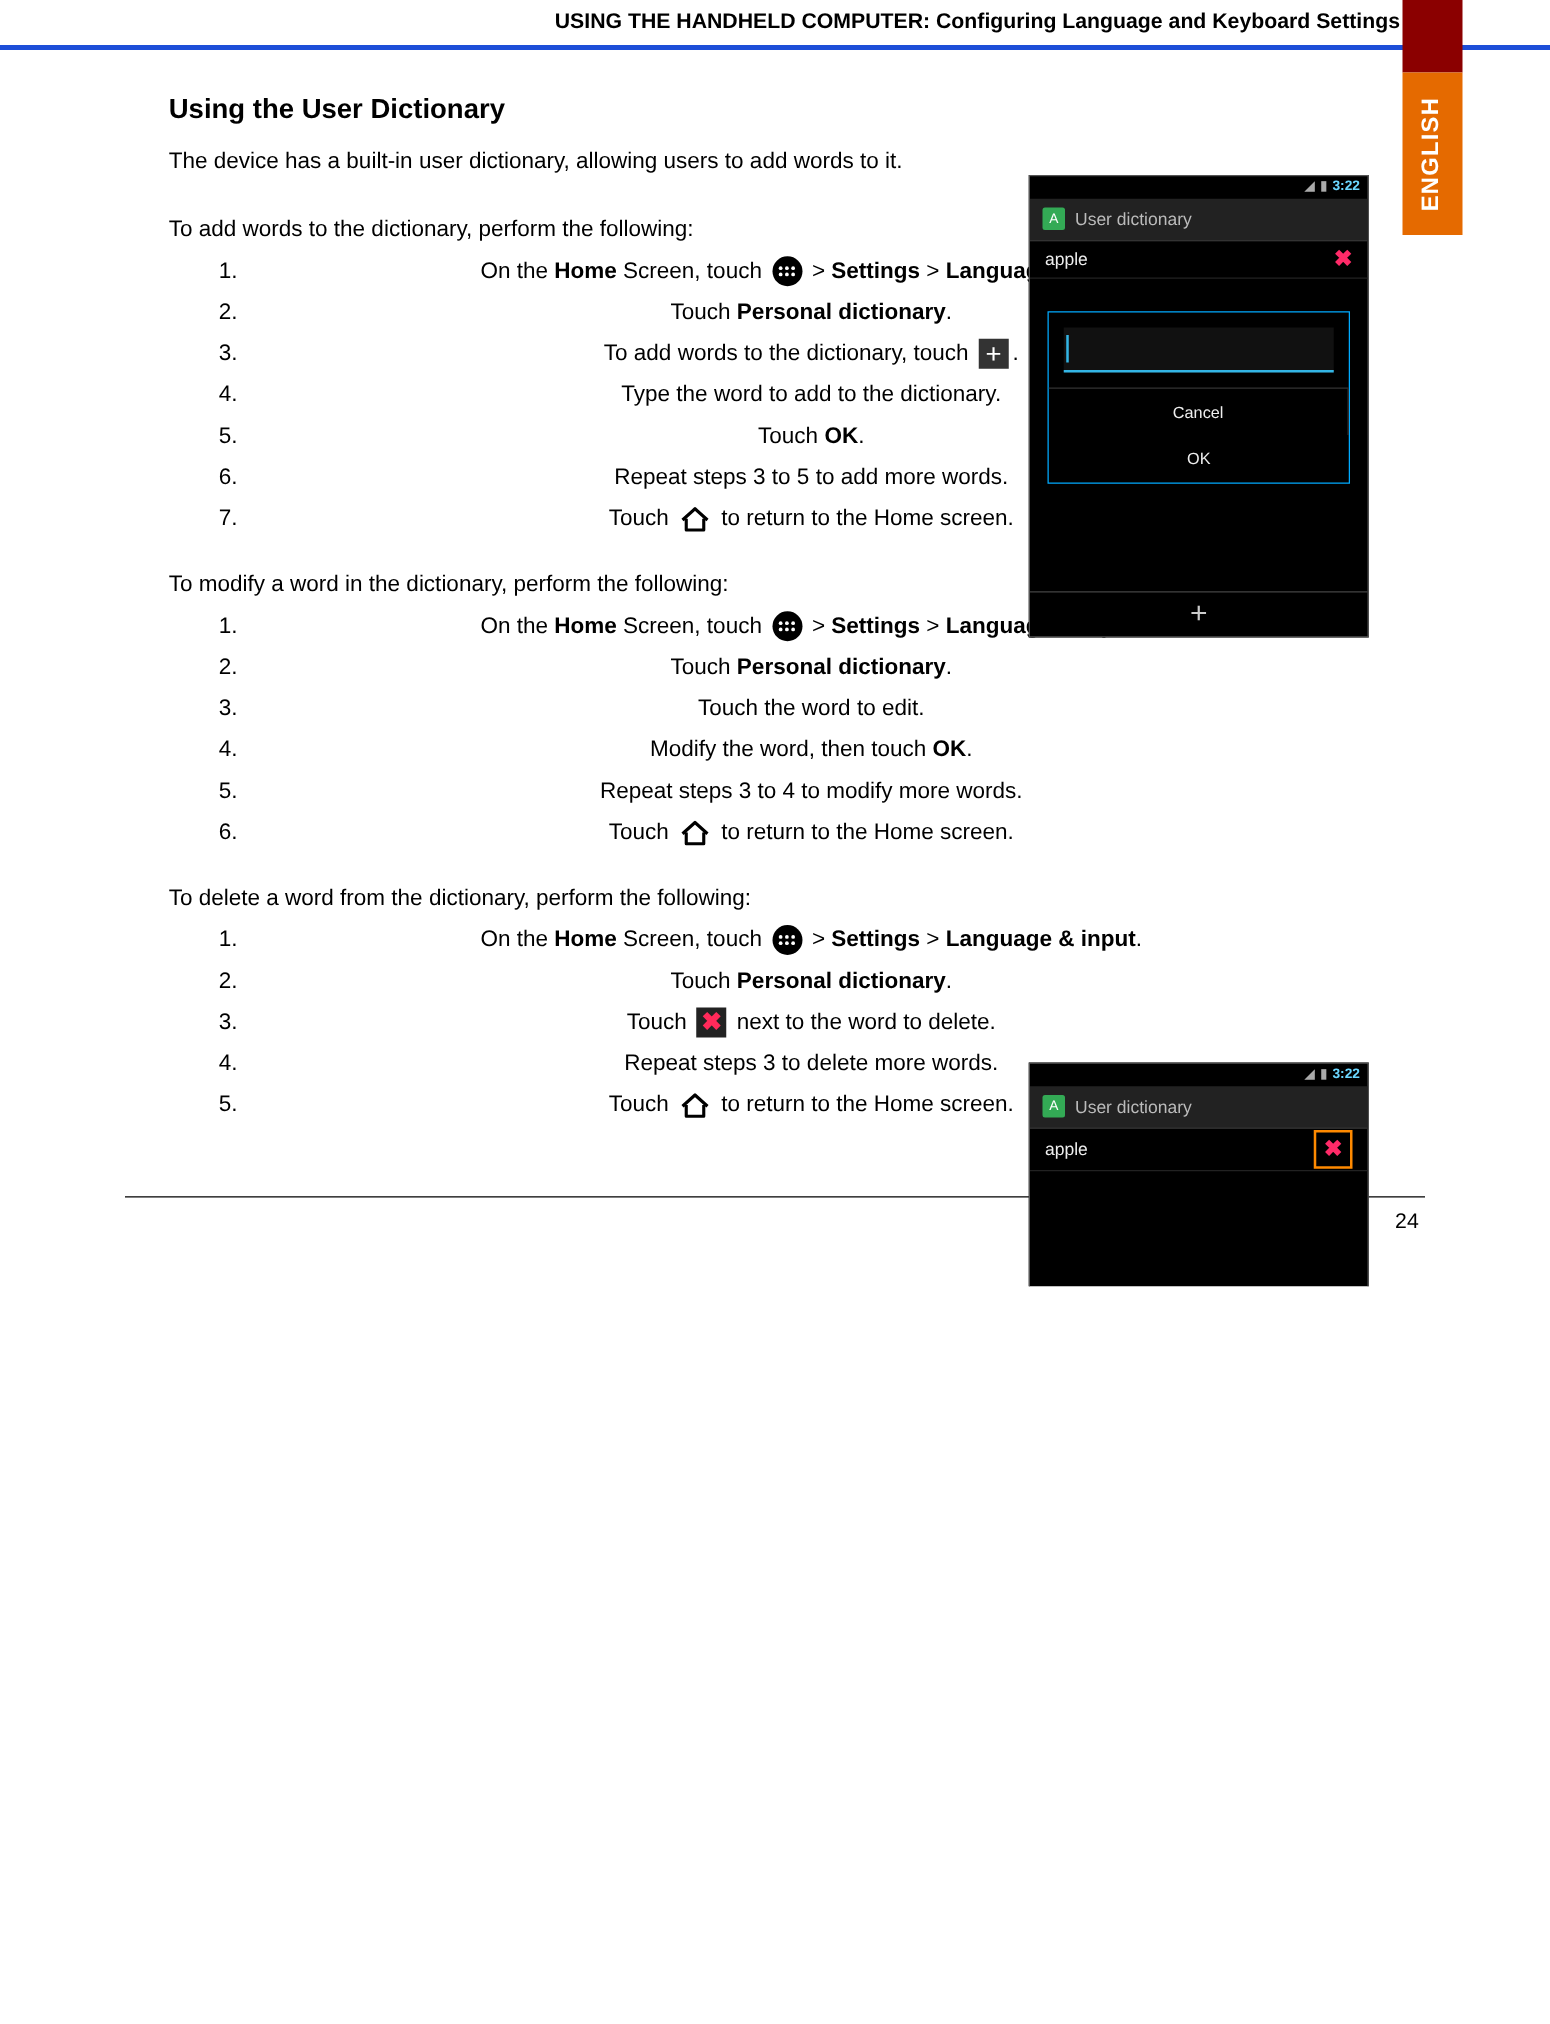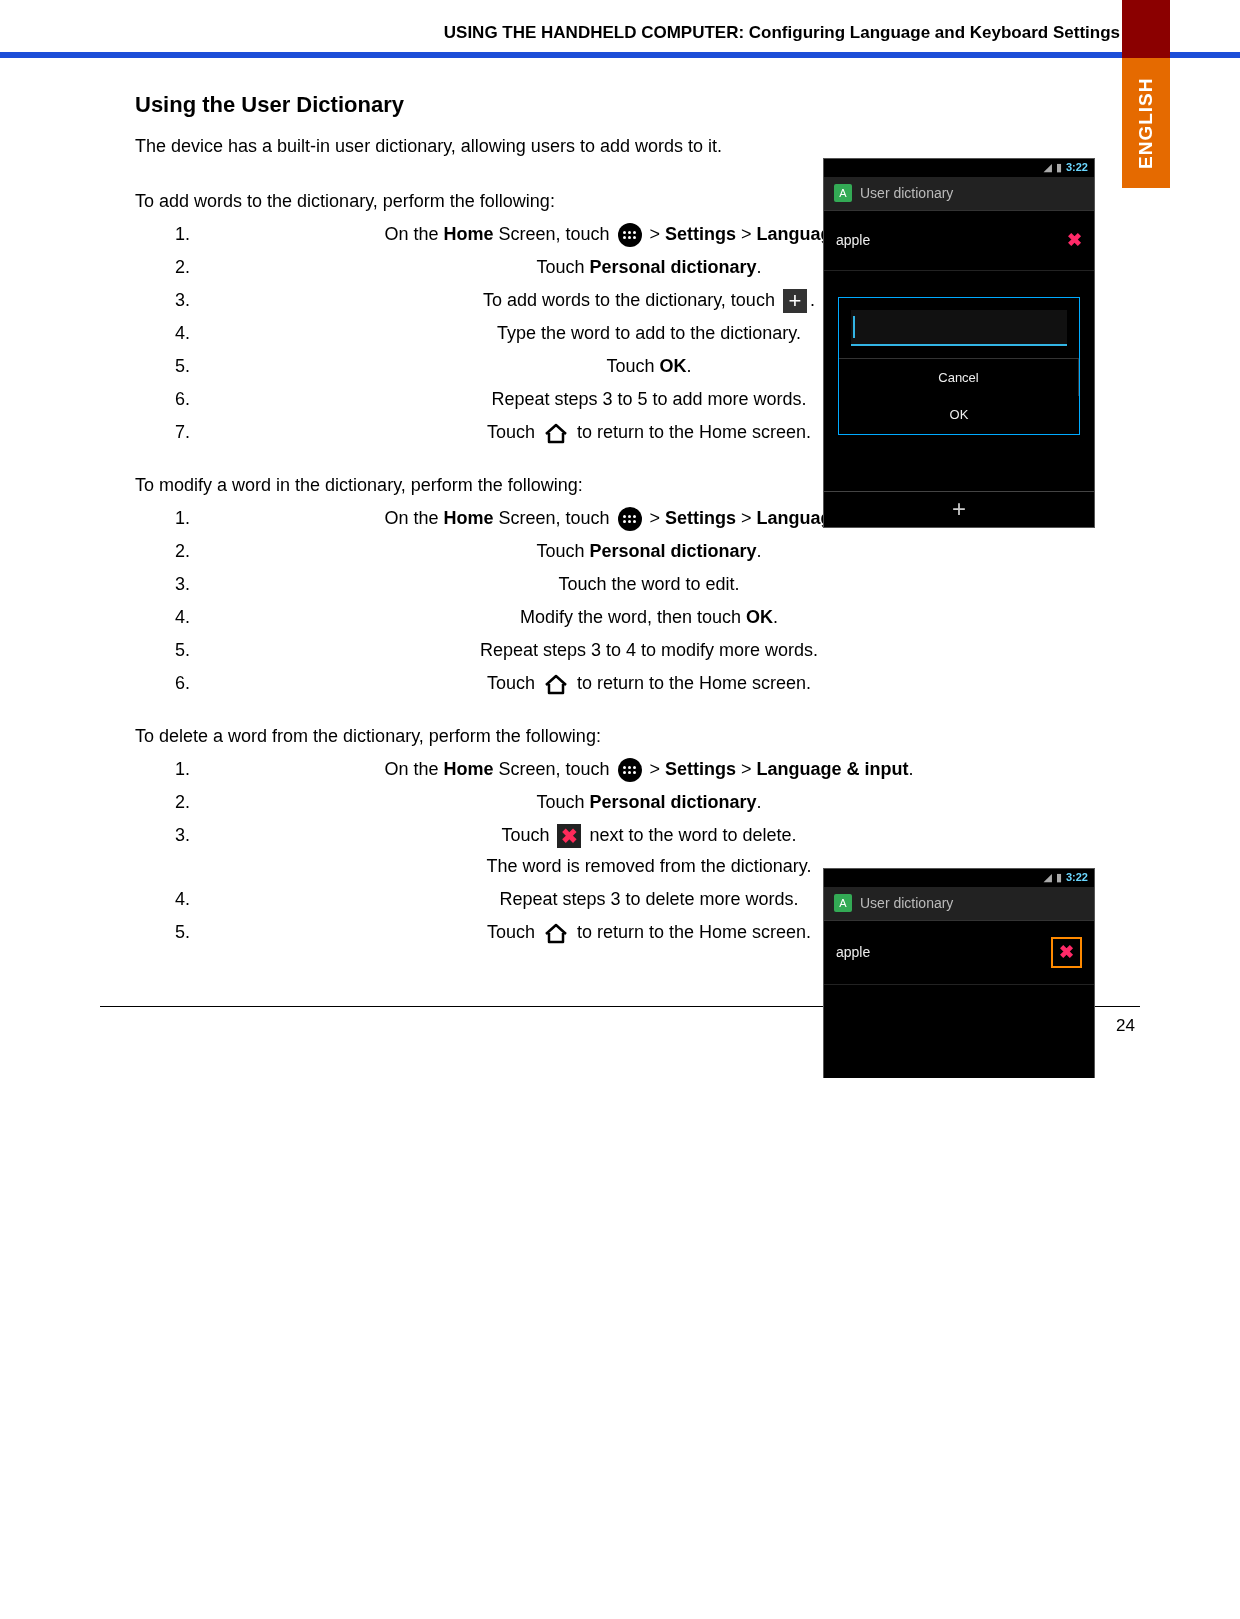--- a/index.html
+++ b/index.html
@@ -7,25 +7,25 @@
     font-family: Arial, Helvetica, sans-serif;
     font-size: 18px;
     color: #000;
     background: #fff;
     width: 1240px;
     margin: 0 auto;
     position: relative;
     line-height: 1.5;
   }
   .header-bar {
-    padding: 20px 120px 6px 0;
+    padding: 4px 120px 6px 0;
     text-align: right;
     font-weight: bold;
     font-size: 17px;
-    border-bottom: 6px solid #1d4ed8;
+    border-bottom: 4px solid #1d4ed8;
   }
   .red-square {
     position: absolute;
     top: 0;
     right: 70px;
     width: 48px;
     height: 58px;
     background: #8b0000;
   }
   .english-tab {
@@ -152,21 +152,21 @@
     background: #222;
     font-size: 14px;
   }
   .ud-icon {
     width:18px;height:18px;background:#3a5;display:flex;align-items:center;justify-content:center;color:#fff;font-size:11px;border-radius:2px;
   }
   .entry-row {
     display: flex;
     justify-content: space-between;
     align-items: center;
-    padding: 16px 12px;
+    padding: 1px 12px;
     color: #eee;
     font-size: 14px;
     border-bottom: 1px solid #222;
   }
   .entry-row .del { color:#ff2a68; font-size:18px; font-weight:bold; }
   .entry-row.highlight .del { border:2px solid #ff8a00; padding:0 6px; }
   .dialog {
     margin: 26px 14px 0 14px;
     border: 1px solid #0af;
   }
@@ -315,21 +315,20 @@
         <span> &gt; </span><b>Settings</b><span> &gt; </span>
         <b>Language &amp; input</b><span>.</span>
       </li>
       <li>
         <span>Touch </span><b>Personal dictionary</b><span>.</span>
       </li>
       <li>
         <span>Touch </span>
         <span class="ico x-icon-box">✖</span>
         <span> next to the word to delete.</span>
-        <span class="sub">The word is removed from the dictionary.</span>
       </li>
       <li>Repeat steps 3 to delete more words.</li>
       <li>
         <span>Touch </span>
         <span class="ico home-icon-box">
           <svg viewBox="0 0 26 22">
               <path d="M3 12 L13 3 L23 12 M6 11 V20 H20 V11" fill="none" stroke="#000" stroke-width="2.5" stroke-linejoin="round"></path>
             </svg>
         </span>
         <span> to return to the Home screen.</span>

